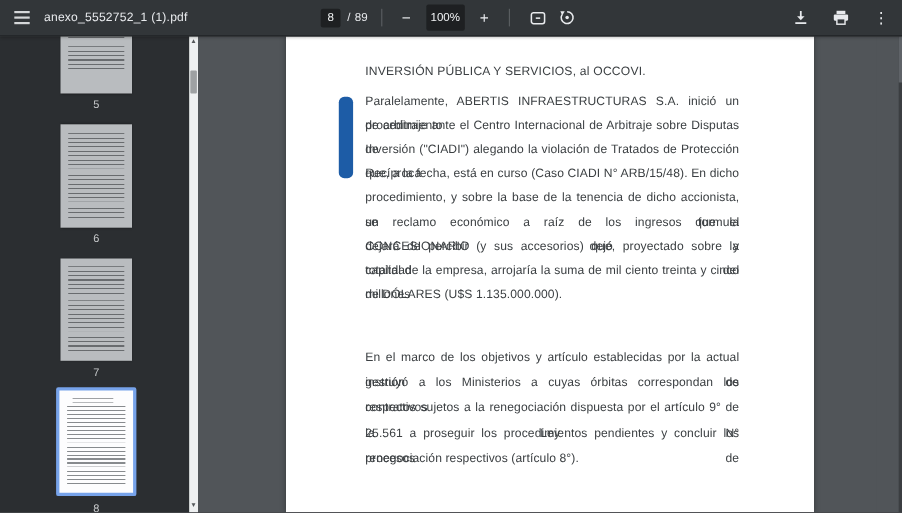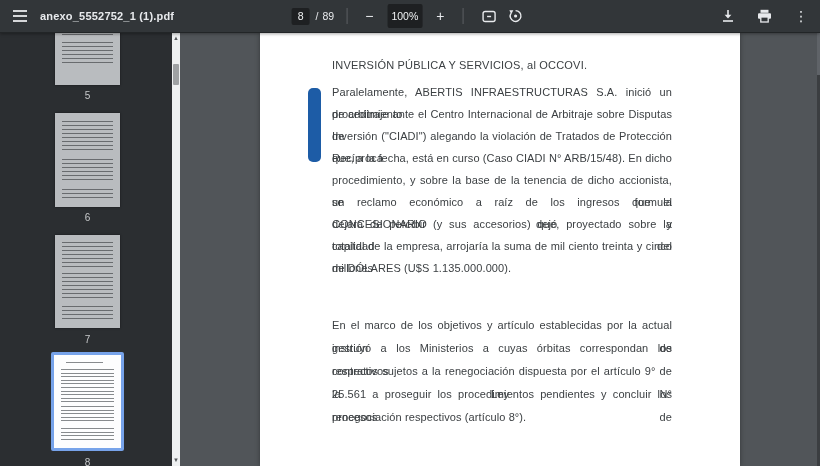--- a/index.html
+++ b/index.html
@@ -14,21 +14,21 @@
 
   
   .toolbar {
     position: absolute; left: 0; top: 0; width: 820px; height: 33px;
     background: #323639;
     border-bottom: 1px solid #222527;
     box-shadow: 0 1px 3px rgba(0,0,0,.35);
     z-index: 30;
     color: #e8eaed;
   }
-  .tb-left { position: absolute; left: 0; top: 0; height: 32px; display: flex; align-items: center; font-weight: bold; }
+  .tb-left { position: absolute; left: 0; top: 0; height: 32px; display: flex; align-items: center; }
   .hamburger { width: 40px; height: 32px; display: flex; flex-direction: column; justify-content: center; align-items: center; gap: 3px; background: none; border: none; cursor: pointer; }
   .hamburger span { display: block; width: 14px; height: 2px; background: #d5d7d9; }
   .filename { font-size: 11px; color: #e8eaed; letter-spacing: .2px; }
 
   .tb-center { position: absolute; left: 50%; top: 0; transform: translateX(-50%); height: 32px; display: flex; align-items: center; gap: 0; }
   .page-input {
     display: inline-flex; align-items: center; justify-content: center;
     min-width: 18px; height: 17px; padding: 0 3px;
     background: #1e2022; border-radius: 2px;
     font-size: 10.5px; color: #f1f3f4;

